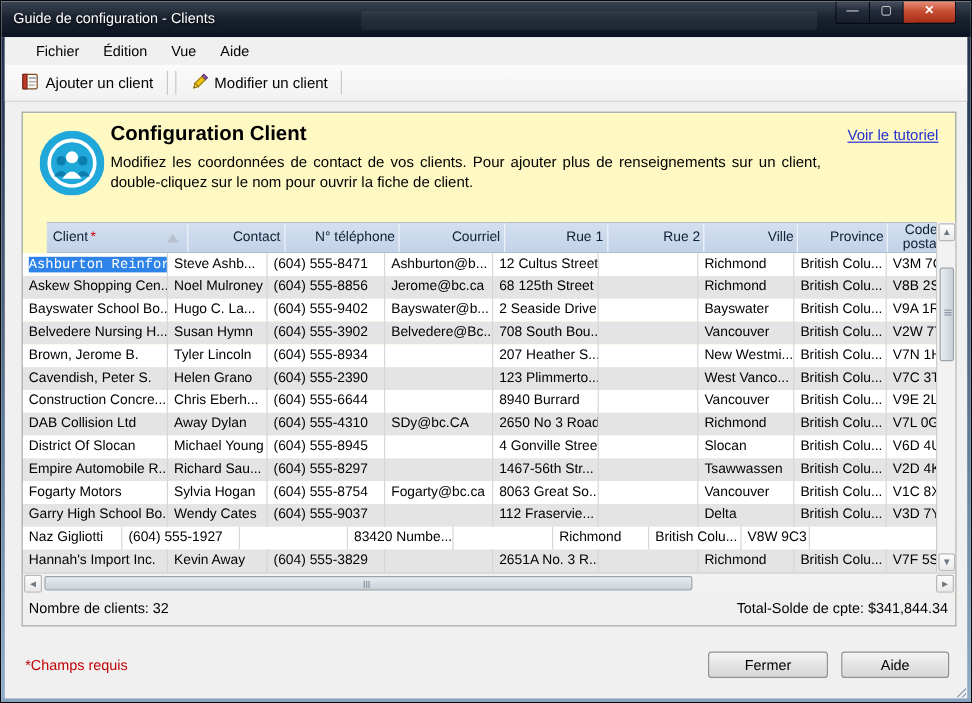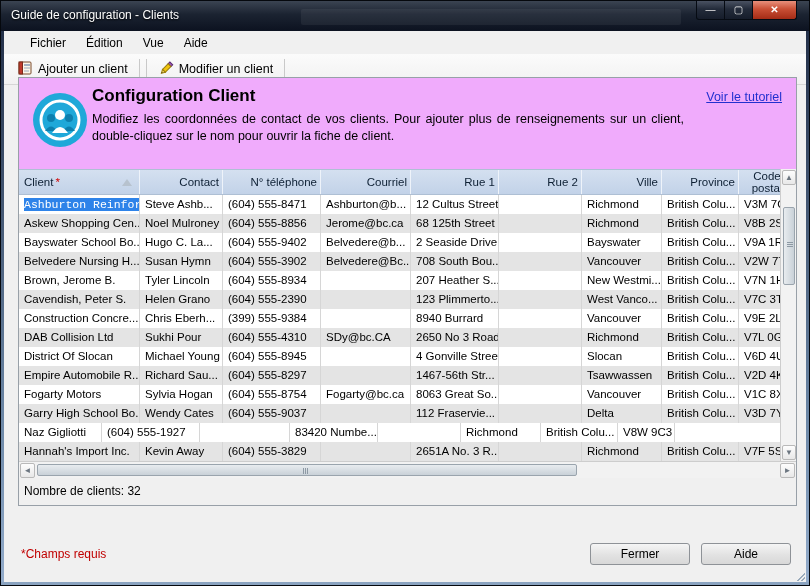--- a/index.html
+++ b/index.html
@@ -34,34 +34,34 @@
     background:#f0f0f0; display:flex; align-items:center; padding-left:16px; }
   .menu-item { padding:3px 10px; font-size:12px; color:#000; }
   .toolbar { position:absolute; left:3px; right:3px; top:53px; height:31px;
     background:linear-gradient(#fbfbfb,#f1f1f1); border-bottom:1px solid #d6d6d6;
     display:flex; align-items:center; padding-left:5px; }
   .tool-btn { display:flex; align-items:center; gap:5px; padding:3px 7px;
     font-size:12.5px; color:#000; border:1px solid transparent; border-radius:2px; }
   .tool-sep { width:1px; height:20px; background:#c9c9c9; margin:0 3px; }
 
   
-  .card { position:absolute; left:17px; top:76px; width:779px; height:429px;
-    background:#f0abfc; border:1px solid #98a0a8; }
+  .card { position:absolute; left:17px; top:92px; width:779px; height:429px;
+    background:#fef9c3; border:1px solid #98a0a8; }
   .hdr-icon { position:absolute; left:14px; top:15px; width:54px; height:54px; }
   .hdr-title { position:absolute; left:73px; top:8px; font-size:17px; font-weight:bold; color:#000; }
   .hdr-desc { position:absolute; left:73px; top:33px; width:592px; font-size:12.5px;
     line-height:17px; color:#000; text-align:justify; }
   .tutorial { position:absolute; right:14px; top:12px; font-size:12.5px;
     color:#2230cf; text-decoration:underline; cursor:pointer; }
 
   
   .tbl { position:absolute; left:0; top:91px; width:777px; }
   .thead { display:flex; height:26px;
     background:linear-gradient(#d4e0f0,#c2d2e8); border-top:1px solid #aebfd4;
-    border-bottom:1px solid #aebfd4; }
+    border-bottom:1px solid #aebfd4;margin-left:20px; }
   .th { font-size:11.5px; color:#0d1f33; display:flex; align-items:center;
     justify-content:flex-end; border-right:1px solid #eef3fa; overflow:hidden;
     position:relative; padding:0 3px; }
   .th.first { justify-content:flex-start; padding-left:5px; }
   .th .req { color:#d20000; margin-left:2px; }
   .sort-up { position:absolute; right:7px; top:9px; width:0; height:0;
     border-left:5px solid transparent; border-right:5px solid transparent;
     border-bottom:7px solid #b7c2ce; }
   .th.wrap { white-space:normal; line-height:12px; text-align:center; }
   .trow { display:flex; height:19px; background:#fff; }
@@ -227,21 +227,21 @@
             <div class="td" style="width: 88px;">68 125th Street</div>
             <div class="td" style="width: 83px;"></div>
             <div class="td" style="width: 80px;">Richmond</div>
             <div class="td" style="width: 77px;">British Colu...</div>
             <div class="td" style="width: 57px;">V8B 2S7</div>
           </div>
           <div class="trow">
             <div class="td" style="width: 121px;">Bayswater School Bo...</div>
             <div class="td" style="width: 83px;">Hugo C. La...</div>
             <div class="td" style="width: 98px;">(604) 555-9402</div>
-            <div class="td" style="width: 90px;">Belvedere@b...</div>
+            <div class="td" style="width: 90px;">Bayswater@b...</div>
             <div class="td" style="width: 88px;">2 Seaside Drive</div>
             <div class="td" style="width: 83px;"></div>
             <div class="td" style="width: 80px;">Bayswater</div>
             <div class="td" style="width: 77px;">British Colu...</div>
             <div class="td" style="width: 57px;">V9A 1R6</div>
           </div>
           <div class="trow">
             <div class="td" style="width: 121px;">Belvedere Nursing H...</div>
             <div class="td" style="width: 83px;">Susan Hymn</div>
             <div class="td" style="width: 98px;">(604) 555-3902</div>
@@ -270,31 +270,31 @@
             <div class="td" style="width: 90px;"></div>
             <div class="td" style="width: 88px;">123 Plimmerto...</div>
             <div class="td" style="width: 83px;"></div>
             <div class="td" style="width: 80px;">West Vanco...</div>
             <div class="td" style="width: 77px;">British Colu...</div>
             <div class="td" style="width: 57px;">V7C 3T9</div>
           </div>
           <div class="trow">
             <div class="td" style="width: 121px;">Construction Concre...</div>
             <div class="td" style="width: 83px;">Chris Eberh...</div>
-            <div class="td" style="width: 98px;">(399) 555-9384</div>
+            <div class="td" style="width: 98px;">(604) 555-6644</div>
             <div class="td" style="width: 90px;"></div>
             <div class="td" style="width: 88px;">8940 Burrard</div>
             <div class="td" style="width: 83px;"></div>
             <div class="td" style="width: 80px;">Vancouver</div>
             <div class="td" style="width: 77px;">British Colu...</div>
             <div class="td" style="width: 57px;">V9E 2L8</div>
           </div>
           <div class="trow">
             <div class="td" style="width: 121px;">DAB Collision Ltd</div>
-            <div class="td" style="width: 83px;">Sukhi Pour</div>
+            <div class="td" style="width: 83px;">Away Dylan</div>
             <div class="td" style="width: 98px;">(604) 555-4310</div>
             <div class="td" style="width: 90px;">SDy@bc.CA</div>
             <div class="td" style="width: 88px;">2650 No 3 Road</div>
             <div class="td" style="width: 83px;"></div>
             <div class="td" style="width: 80px;">Richmond</div>
             <div class="td" style="width: 77px;">British Colu...</div>
             <div class="td" style="width: 57px;">V7L 0G9</div>
           </div>
           <div class="trow">
             <div class="td" style="width: 121px;">District Of Slocan</div>
@@ -383,20 +383,21 @@
             <i></i>
             <i></i>
             <i></i>
           </div>
       </div>
       <div class="sbtn" style="right:1px;">►</div>
     </div>
 
     <div class="status">
       <span class="left">Nombre de clients: 32</span>
+      <span class="right">Total-Solde de cpte: $341,844.34</span>
     </div>
   </div>
 
   <div class="required-note">*Champs requis</div>
   <div class="dlg-btn btn-close">Fermer</div>
   <div class="dlg-btn btn-help">Aide</div>
   <div class="resize-grip"></div>
 </div>
 
 </body></html>

